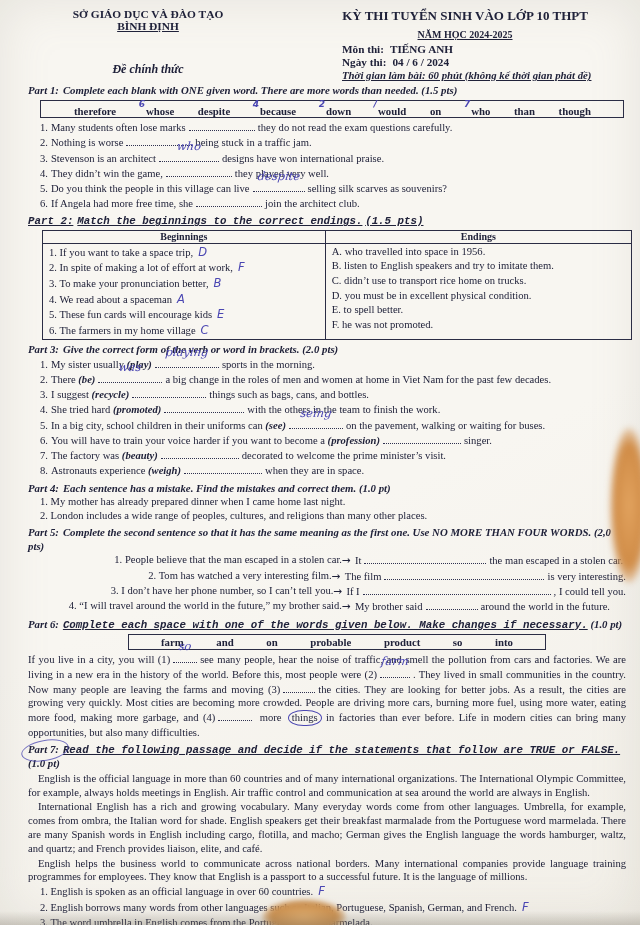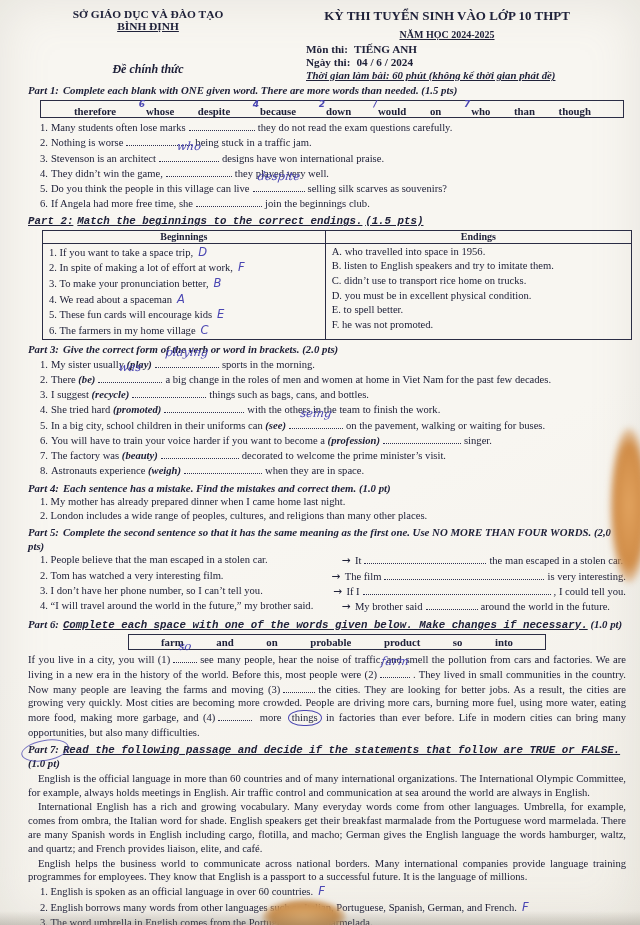--- a/index.html
+++ b/index.html
@@ -2,21 +2,21 @@
 <html><head>
 <meta charset="utf-8">
 <style>
   html,body{margin:0;padding:0;background:#e8e5df;}
   .page{width:640px;height:925px;box-sizing:border-box;position:relative;overflow:hidden;
         background:linear-gradient(155deg,#f8f6f1 55%,#f2efe8);
         box-shadow:inset 0 0 50px rgba(150,142,125,.18);
         font-family:"Liberation Serif",serif;color:#20223a;
         padding:8px 14px 0 28px;}
   
-  .hdr{display:flex;}
+  .hdr{display:flex;gap:36px;}
   .hdr-left{width:240px;text-align:center;}
   .hdr-right{flex:1;text-align:center;}
   .org1{font-weight:bold;font-size:11.4px;}
   .org2{font-weight:bold;font-size:11.4px;text-decoration:underline;}
   .doctype{font-weight:bold;font-style:italic;font-size:12px;margin-top:30px;}
   .examtitle{font-weight:bold;font-size:13px;}
   .year{font-weight:bold;font-size:10px;text-decoration:underline;display:inline-block;}
   .meta{text-align:left;padding-left:38px;font-size:11.2px;font-weight:bold;margin-top:1px;}
   .meta .lbl{margin-right:6px;}
   .duration{font-style:italic;text-decoration:underline;font-weight:bold;font-size:10.8px;}
@@ -36,21 +36,21 @@
            padding:1px 32px;margin:2px 2px 2px 12px;font-weight:bold;font-size:10.8px;}
   .bankbox.narrow{width:352px;margin-left:100px;}
   .bmark{color:#4a46b2;font-size:9px;font-style:italic;position:relative;top:-3px;margin-right:1px;font-family:"DejaVu Sans",sans-serif;}
   
   .p2table{width:590px;border-collapse:collapse;margin:1px 0 0 14px;font-size:10.6px;}
   .p2table th,.p2table td{border:1.3px solid #2b2d45;vertical-align:top;}
   .p2table th{font-size:10px;padding:0 0 1px 0;}
   .p2table td{padding:1px 6px;line-height:14.6px;}
   
   .p5row{display:flex;font-size:10.6px;line-height:14.3px;}
-  .p5left{width:302px;padding-left:12px;}
+  .p5left{width:302px;padding-left:12px;text-align:right;}
   .p5right{flex:1;white-space:nowrap;}
   .arrow{margin-right:4px;font-family:"DejaVu Sans",sans-serif;}
   
   .para{font-size:10.6px;line-height:13.8px;text-align:justify;margin:1px 0 0 0;}
   .indent{text-indent:10px;}
   .circled{display:inline-block;border:1.5px solid #4a46b2;border-radius:50% / 55%;padding:0 3px;margin-left:2px;}
   .circle-annot{position:relative;display:inline-block;}
   .circle-annot::after{content:"";position:absolute;left:-7px;top:-3px;width:46px;height:19px;
         border:1.6px solid #4a46b2;border-radius:50%;transform:rotate(-10deg);opacity:.75;}
   .stmt{font-size:10.6px;line-height:14.3px;padding-left:12px;}
@@ -93,21 +93,21 @@
     <span><sup class="bmark"></sup><span>on</span></span>
     <span><sup class="bmark">7</sup><span>who</span></span>
     <span><sup class="bmark"></sup><span>than</span></span>
     <span><sup class="bmark"></sup><span>though</span></span>
   </div>
   <div class="line"><span class="num">1.</span><span>Many students often lose marks</span><span class="blank" style="width:66px"></span><span>they do not read the exam questions carefully.</span></div>
   <div class="line"><span class="num">2.</span><span>Nothing is worse</span><span class="blank" style="width:66px"></span><span>being stuck in a traffic jam.</span></div>
   <div class="line"><span class="num">3.</span><span>Stevenson is an architect</span><span class="blank" style="width:60px"><span class="hw">who</span></span><span>designs have won international praise.</span></div>
   <div class="line"><span class="num">4.</span><span>They didn’t win the game,</span><span class="blank" style="width:66px"></span><span>they played very well.</span></div>
   <div class="line"><span class="num">5.</span><span>Do you think the people in this village can live</span><span class="blank" style="width:52px"><span class="hw">despite</span></span><span>selling silk scarves as souvenirs?</span></div>
-  <div class="line"><span class="num">6.</span><span>If Angela had more free time, she</span><span class="blank" style="width:66px"></span><span>join the beginnings club.</span></div>
+  <div class="line"><span class="num">6.</span><span>If Angela had more free time, she</span><span class="blank" style="width:66px"></span><span>join the architect club.</span></div>
 
   <div class="ptitle"><span class="plabel pu">Part 2:</span><span class="pu">Match the beginnings to the correct endings.</span> <span class="pu">(1.5 pts)</span></div>
   <table class="p2table">
     <tbody>
         <tr>
       <th style="width:48%">Beginnings</th>
       <th>Endings</th>
     </tr>
     <tr>
       <td>

